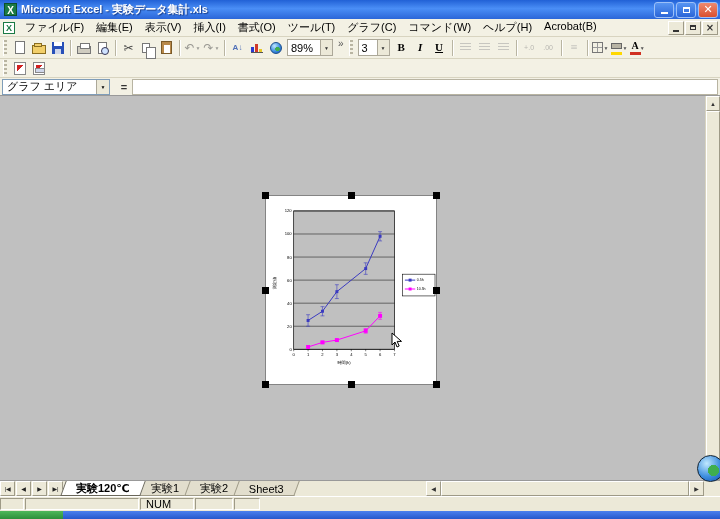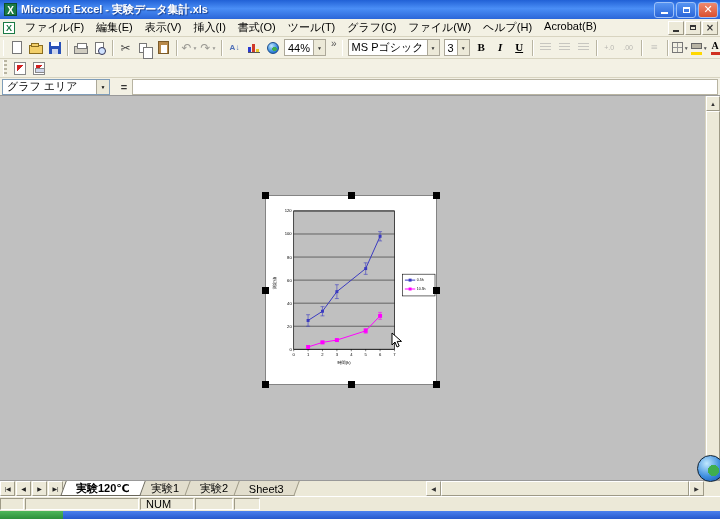--- a/index.html
+++ b/index.html
@@ -189,21 +189,21 @@
   <div class="menubar">
     <div class="wb-icon">X</div>
     <div id="menu-items" style="display:flex;justify-content:flex-end;">
         <span class="menu-item">ファイル(F)</span>
         <span class="menu-item">編集(E)</span>
         <span class="menu-item">表示(V)</span>
         <span class="menu-item">挿入(I)</span>
         <span class="menu-item">書式(O)</span>
         <span class="menu-item">ツール(T)</span>
         <span class="menu-item">グラフ(C)</span>
-        <span class="menu-item">ファイル(W)</span>
+        <span class="menu-item">コマンド(W)</span>
         <span class="menu-item">ヘルプ(H)</span>
         <span class="menu-item">Acrobat(B)</span>
       </div>
     <div class="spacer"></div>
     <div class="wbbtn">
         <span class="gl-min-b"></span>
       </div>
     <div class="wbbtn">
         <span class="gl-restore-b"></span>
       </div>
@@ -255,29 +255,25 @@
           <span class="ic ic-sort">A↓</span>
         </span>
         <span class="tbtn">
           <span class="ic ic-chart"></span>
         </span>
         <span class="tbtn">
           <span class="ic ic-drawing"></span>
         </span>
       </div>
     <div class="combo" style="width:46px;">
-      <span class="val">44%</span>
+      <span class="val">89%</span>
       <span class="dd" style="margin-left:auto;">▼</span>
     </div>
     <div class="chevron">»</div>
     <div class="grip"></div>
-    <div class="combo" style="width:92px;">
-      <span class="val" style="flex:1;">MS Pゴシック</span>
-      <span class="dd">▼</span>
-    </div>
     <div class="combo" style="width:32px;">
       <span class="val" style="flex:1;">3</span>
       <span class="dd">▼</span>
     </div>
     <div id="fmt-buttons" style="display:flex;align-items:center;">
         <span class="tbtn">
           <span class="ic ic-text g-bold">B</span>
         </span>
         <span class="tbtn">
           <span class="ic ic-text g-italic">I</span>

